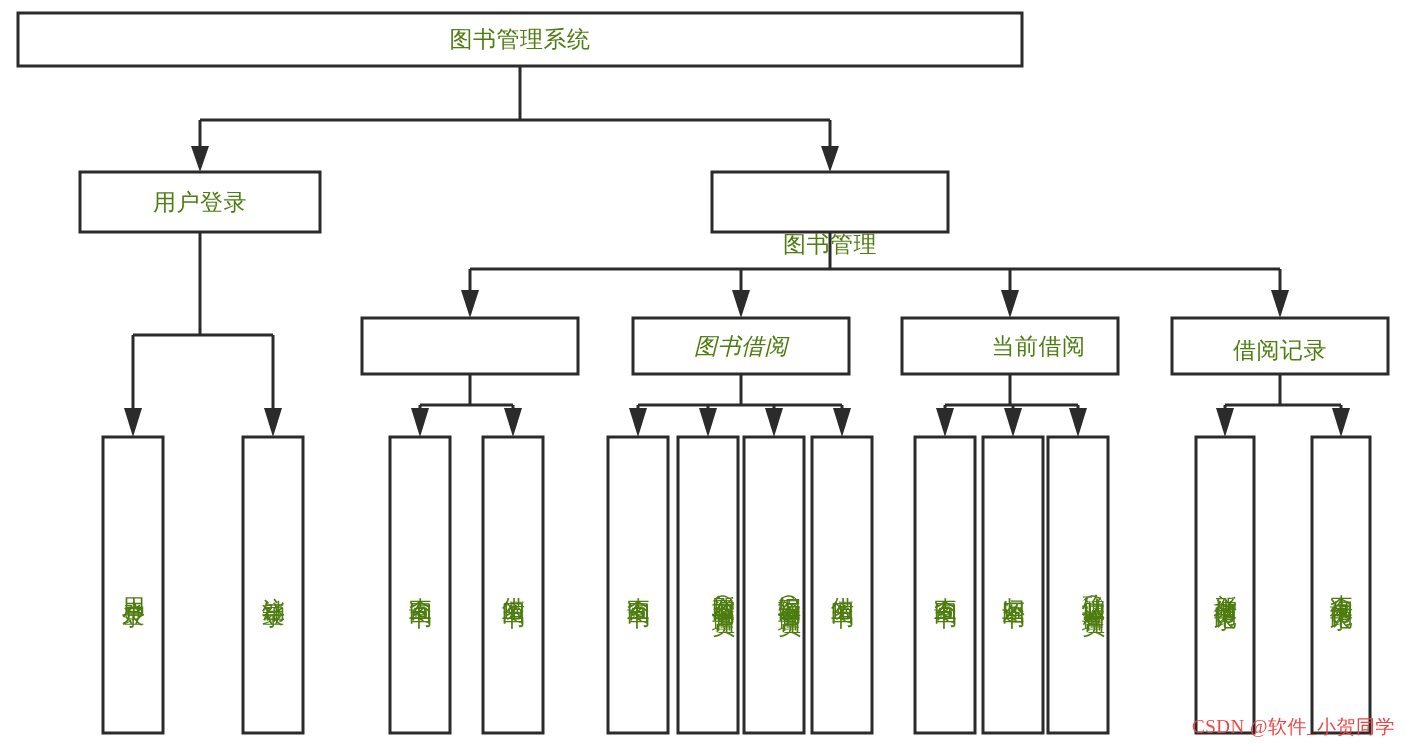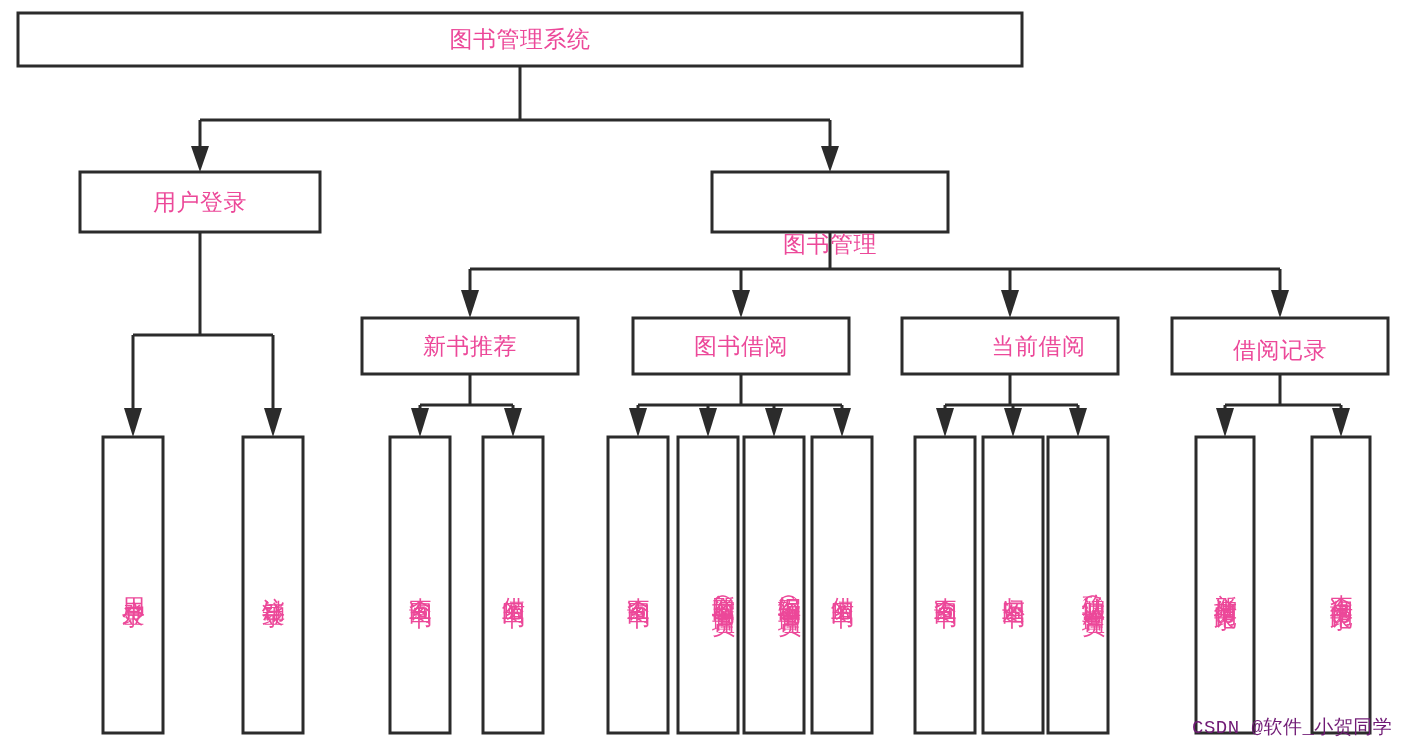--- a/index.html
+++ b/index.html
@@ -39,43 +39,43 @@
   }
   .arrow-head {
     fill: #2b2b2b;
     stroke: none;
   }
   .node-label {
     position: absolute;
     display: flex;
     align-items: center;
     justify-content: center;
-    color: #ec4899;
+    color: #4d7c0f;
     font-family: "DejaVu Sans", "Liberation Sans", sans-serif;
     pointer-events: none;
     box-sizing: border-box;
   }
   .node-label.horiz {
     font-size: 23px;
     line-height: 1.15;
     letter-spacing: 0.5px;
   }
   .node-label.vert {
     writing-mode: vertical-rl;
     text-orientation: upright;
     font-size: 23px;
     line-height: 1.3;
     letter-spacing: 3px;
     white-space: nowrap;
   }
   .watermark {
     position: absolute;
-    color: #701a75;
+    color: #ef4444;
     font-size: 19px;
-    font-family: Liberation Mono, monospace;
+    font-family: Liberation Serif, serif;
     white-space: nowrap;
     letter-spacing: 0.5px;
   }
 </style>
 </head>
 <body>
 
 <div id="diagram-root">
 
   <svg class="canvas" viewBox="0 0 1405 747">
@@ -182,22 +182,21 @@
     <rect class="node-box" x="1048" y="437" width="60" height="296"></rect>
     <rect class="node-box" x="1196" y="437" width="58" height="296"></rect>
     <rect class="node-box" x="1312" y="437" width="58" height="296"></rect>
   </svg>
 
   <div class="node-label horiz" style="left:18px;  top:13px;  width:1004px; height:53px;">图书管理系统</div>
 
   <div class="node-label horiz" style="left:80px;  top:172px; width:240px; height:60px;">用户登录</div>
   <div class="node-label horiz" style="left:712px; top:172px; width:236px; height:60px;margin-top:42px;">图书管理</div>
 
-  <div class="node-label horiz" style="left:362px;  top:318px; width:216px; height:56px;">新书推荐</div>
-  <div class="node-label horiz" style="left:633px;  top:318px; width:216px; height:56px;">图书借阅</div>
+  <div class="node-label horiz" style="left:633px;  top:318px; width:216px; height:56px;font-style:italic;">图书借阅</div>
   <div class="node-label horiz" style="left:902px;  top:318px; width:245px; height:56px;padding-left:28px;">当前借阅</div>
   <div class="node-label horiz" style="left:1172px; top:318px; width:216px; height:64px;">借阅记录</div>
 
   <div class="node-label vert" style="left:103px;  top:437px; width:60px; height:296px;">用户登录</div>
   <div class="node-label vert" style="left:243px;  top:437px; width:60px; height:296px;">注销登录</div>
   <div class="node-label vert" style="left:390px;  top:437px; width:60px; height:296px;">查询图书</div>
   <div class="node-label vert" style="left:483px;  top:437px; width:60px; height:296px;">借阅图书</div>
   <div class="node-label vert" style="left:608px;  top:437px; width:60px; height:296px;">查询图书</div>
   <div class="node-label vert" style="left:678px;  top:437px; width:60px; height:296px; align-items:flex-start; padding-top:8px;">新增图书（管理员）</div>
   <div class="node-label vert" style="left:744px;  top:437px; width:60px; height:296px; align-items:flex-start; padding-top:8px;">编辑图书（管理员）</div>

